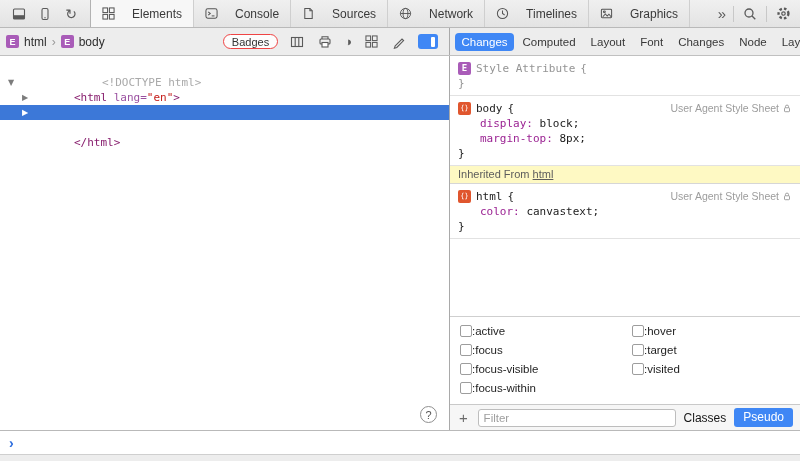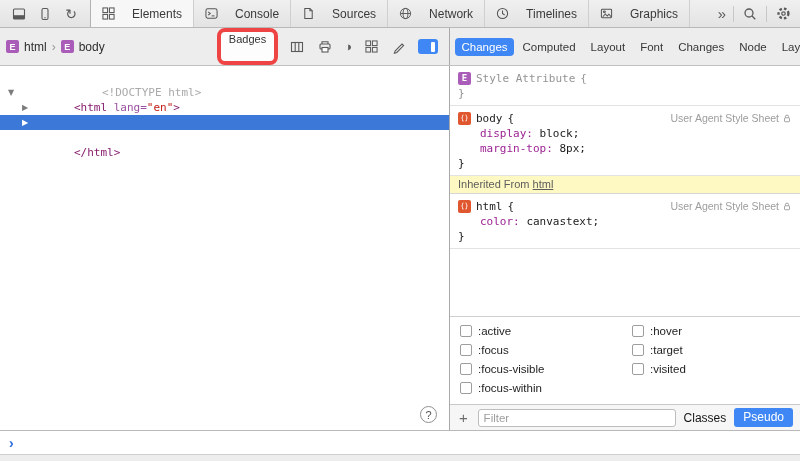--- a/index.html
+++ b/index.html
@@ -21,21 +21,21 @@
   .top-right .sep { width: 1px; height: 16px; background: #c8c8c8; margin: 0 3px; }
 
   
   .subbar { flex: 0 0 28px; display: flex; background: #ededed; border-bottom: 1px solid #c0c0c0; }
   .subbar-left { flex: 0 0 450px; width: 450px; display: flex; align-items: center; padding: 0 6px; border-right: 1px solid #a9a9a9; }
   .breadcrumb { display: flex; align-items: center; gap: 5px; }
   .badge-e { width: 13px; height: 13px; background: #a95cb8; color: #fff; font-size: 9px; font-weight: bold; display: flex; align-items: center; justify-content: center; border-radius: 2px; }
   .crumb-label { color: #2e2e2e; }
   .crumb-sep { color: #9b9b9b; font-size: 12px; }
   .left-tools { margin-left: auto; display: flex; align-items: center; gap: 10px; padding-right: 5px; }
-  .badges-btn { background: #fdfdfd; border: 4px solid #ef4444; border-radius: 8px; padding: 1px 8px 16px; font-size: 11px; color: #333; }
+  .badges-btn { background: #fdfdfd; border: 1px solid #ef4444; border-radius: 8px; padding: 1px 8px 0; font-size: 11px; color: #333; }
   .blue-toggle { width: 20px; height: 15px; background: #3f87f5; border-radius: 3px; position: relative; }
   .blue-toggle::after { content: ""; position: absolute; right: 3px; top: 2.5px; bottom: 2.5px; width: 4.5px; background: #fff; border-radius: 1px; }
   .subbar-right { flex: 1; display: flex; align-items: center; gap: 2px; padding: 0 5px; }
   .stab { padding: 3px 6.5px; font-size: 11.5px; color: #383838; border-radius: 4px; white-space: nowrap; }
   .stab.selected { background: #3f87f5; color: #fff; }
 
   
   .main { flex: 1; display: flex; min-height: 0; }
 
   
@@ -68,21 +68,21 @@
   .props { margin-left: 22px; }
   .prop-name { color: #9b2393; }
   .prop-val { color: #202020; }
   .closeline { margin-top: 0; }
   .inherited { background: #fef9c3; border-bottom: 1px solid #d6d6d6; color: #5c5c5c; padding: 2px 8px 3px; font-size: 11px; }
   .ilink { text-decoration: underline; }
   .flex-spacer { flex: 1; }
   .pseudo { border-top: 1px solid #cfcfcf; display: flex; padding: 8px 10px 10px; }
   .pcol { display: flex; flex-direction: column; gap: 7px; }
   .pcol1 { width: 172px; }
-  .pseudo-item { display: flex; gap: 6px; font-size: 11.5px; color: #1e1e1e; }
+  .pseudo-item { display: flex; font-size: 11.5px; color: #1e1e1e; }
   .cb { width: 12px; height: 12px; border: 1px solid #9d9d9d; border-radius: 2px; background: #fff; flex: 0 0 12px; }
   .filterbar { flex: 0 0 26px; border-top: 1px solid #c9c9c9; background: #f6f6f6; display: flex; align-items: center; gap: 8px; padding: 0 7px; }
   .plus { color: #6b6b6b; font-size: 15px; line-height: 1; width: 13px; text-align: center; }
   .filter-input { flex: 0 0 198px; width: 198px; height: 18px; border: 1px solid #bdbdbd; border-radius: 3px; padding: 0 5px; font-size: 11.5px; color: #444; background: #fff; font-family: "Liberation Sans", sans-serif; }
   .filter-input::placeholder { color: #9e9e9e; }
   .classes-btn { margin-left: auto; font-size: 12px; color: #161616; white-space: nowrap; }
   .pseudo-btn { background: #3f87f5; color: #fff; border-radius: 3px; padding: 2px 9px 3px; font-size: 12px; white-space: nowrap; }
 
   
   .console-bar { flex: 0 0 24px; border-top: 1px solid #b9b9b9; background: #fff; display: flex; align-items: center; padding: 0 9px; }

